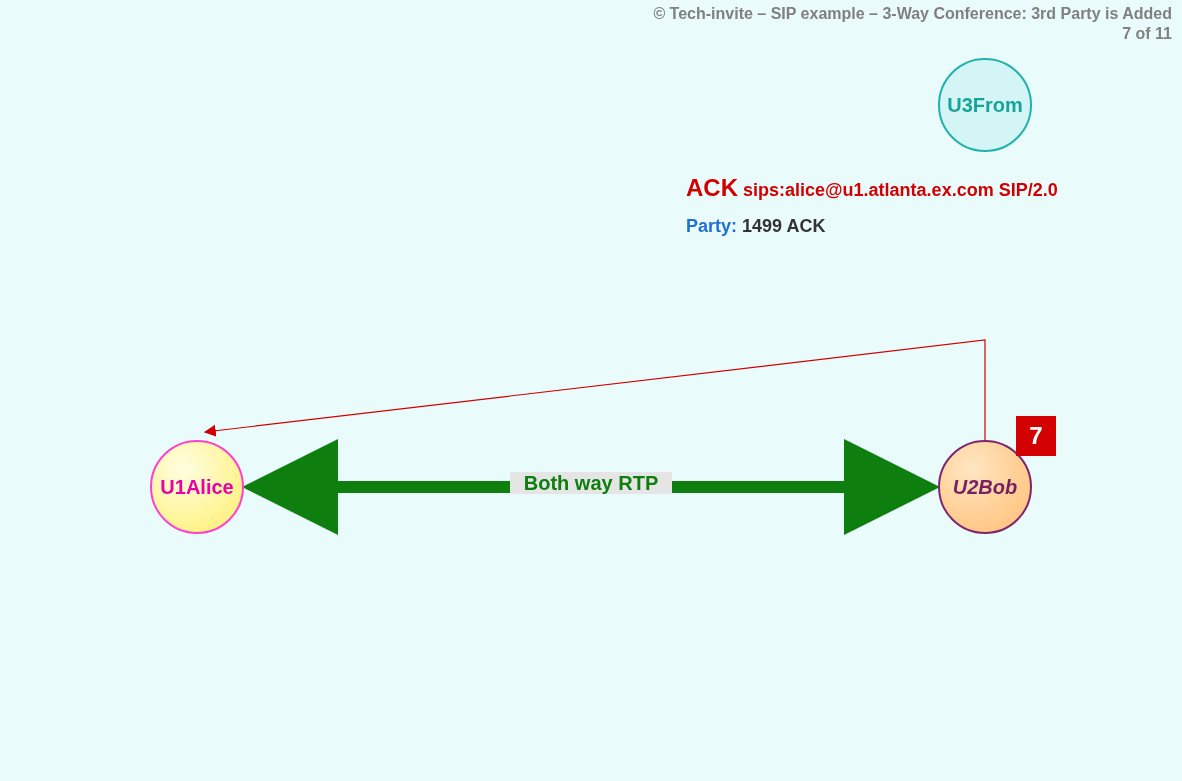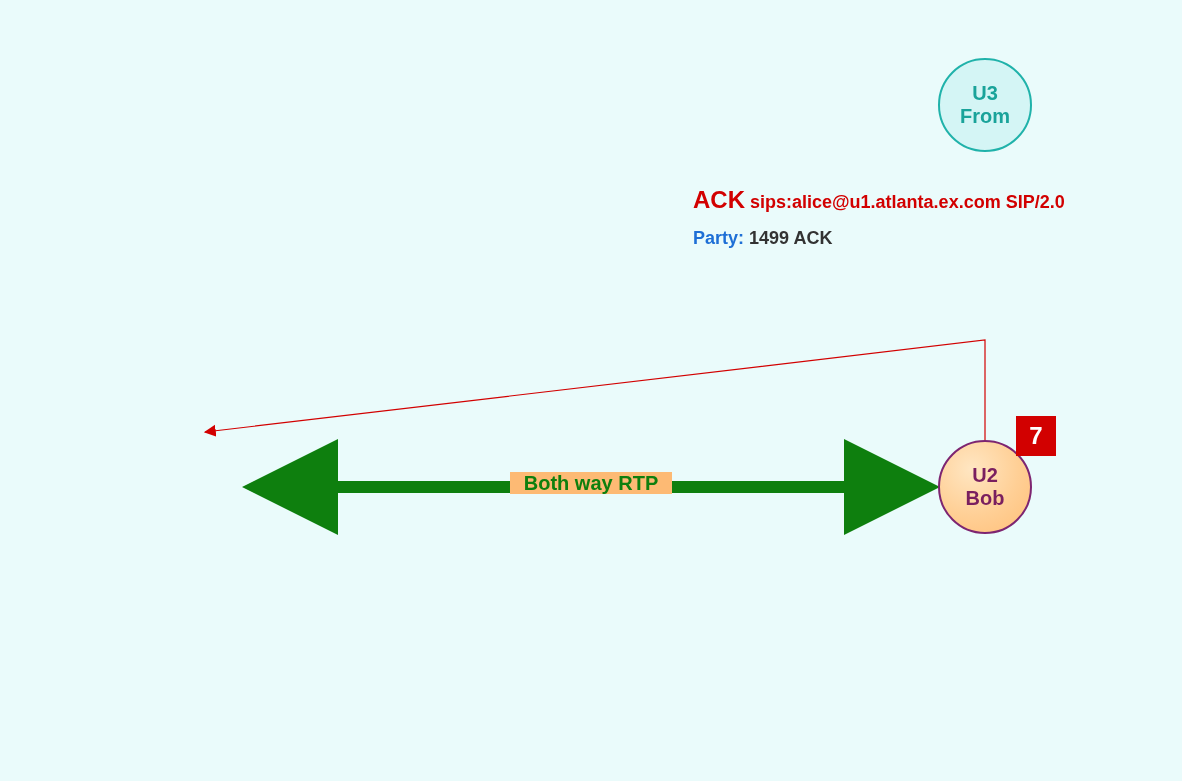--- a/index.html
+++ b/index.html
@@ -29,21 +29,21 @@
   .hdr .slide {
     color: #808080;
     font-weight: 600;
   }
 
   
   .node {
     position: absolute;
     border-radius: 50%;
     display: flex;
-    flex-direction: column;
+    flex-direction: row;
     align-items: center;
     justify-content: center;
     font-weight: 700;
     font-size: 20px;
     line-height: 1.15;
     text-align: center;
     box-sizing: border-box;
   }
   .node span { display: block; }
 
@@ -57,20 +57,21 @@
     color: #e800a8;
   }
   .node-u2 {
     left: 938px;
     top: 440px;
     width: 94px;
     height: 94px;
     border: 2px solid #7d2571;
     background: radial-gradient(circle at 35% 30%, #ffe6c2 0%, #ffcf95 55%, #ffbf78 100%);
     color: #7a1f5f;
+    font-style: italic;
   }
   .node-u3 {
     left: 938px;
     top: 58px;
     width: 94px;
     height: 94px;
     border: 2px solid #20b2aa;
     background: #d4f5f5;
     color: #1aa39a;
   }
@@ -103,32 +104,31 @@
     position: absolute;
     left: 0;
     width: 1182px;
     top: 472px;
     text-align: center;
     color: #0e7f0e;
     font-weight: 700;
     font-size: 20px;
   }
   .rtp-label span {
-    background: #fdba74;
+    background: #e5e5e5;
     padding: 0 14px;
   }
 
   
   .sip {
     position: absolute;
     left: 686px;
-    top: 180px;
+    top: 168px;
     font-size: 18px;
     line-height: 1.7;
-    margin-left: 7px;
   }
   .sip .reqline {
     font-weight: 700;
     color: #d20000;
     margin-bottom: 2px;
   }
   .sip .reqline .method {
     font-size: 24px;
   }
   .sip .hline {
@@ -138,20 +138,24 @@
   .sip .hline .hname {
     color: #1e6fd6;
     font-weight: 700;
   }
 </style>
 </head>
 <body>
 
 <div class="canvas">
 
+  <div class="hdr">
+    <div>© Tech-invite – SIP example – 3-Way Conference: 3rd Party is Added</div>
+    <div class="slide">7 of 11</div>
+  </div>
 
   <div class="sip">
     <div class="reqline">
       <span class="method">ACK</span><span> sips:alice@u1.atlanta.ex.com SIP/2.0</span>
     </div>
     <div class="hline">
       <span class="hname">Party:</span><span> 1499 ACK</span>
     </div>
   </div>
 
@@ -170,20 +174,24 @@
 
     <polyline points="985,440 985,340 205,432" fill="none" stroke="#d20000" stroke-width="1.2" marker-end="url(#rHead)"></polyline>
 
     <line x1="266" y1="487" x2="916" y2="487" stroke="#0e7f0e" stroke-width="12" marker-start="url(#gHeadL)" marker-end="url(#gHeadR)"></line>
   </svg>
 
   <div class="rtp-label">
     <span>Both way RTP</span>
   </div>
 
+  <div class="node node-u1">
+    <span>U1</span>
+    <span>Alice</span>
+  </div>
   <div class="node node-u2">
     <span>U2</span>
     <span>Bob</span>
   </div>
   <div class="node node-u3">
     <span>U3</span>
     <span>From</span>
   </div>
 
   <div class="step-badge">7</div>

